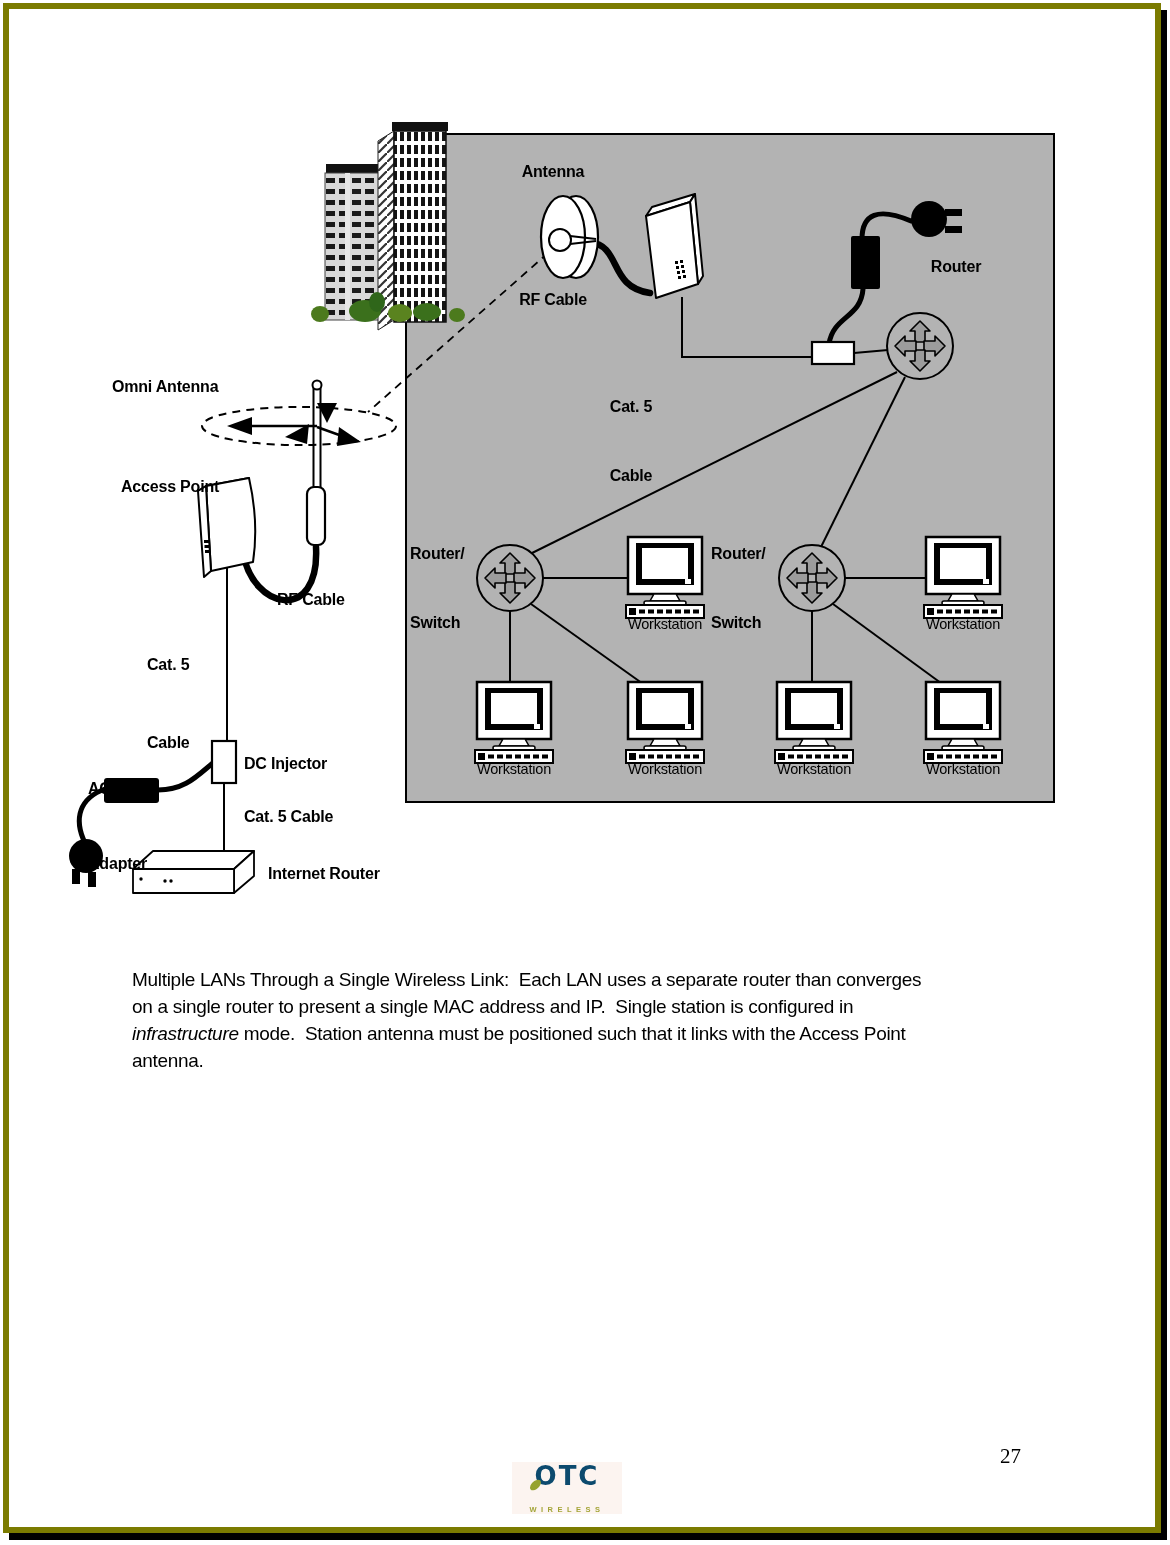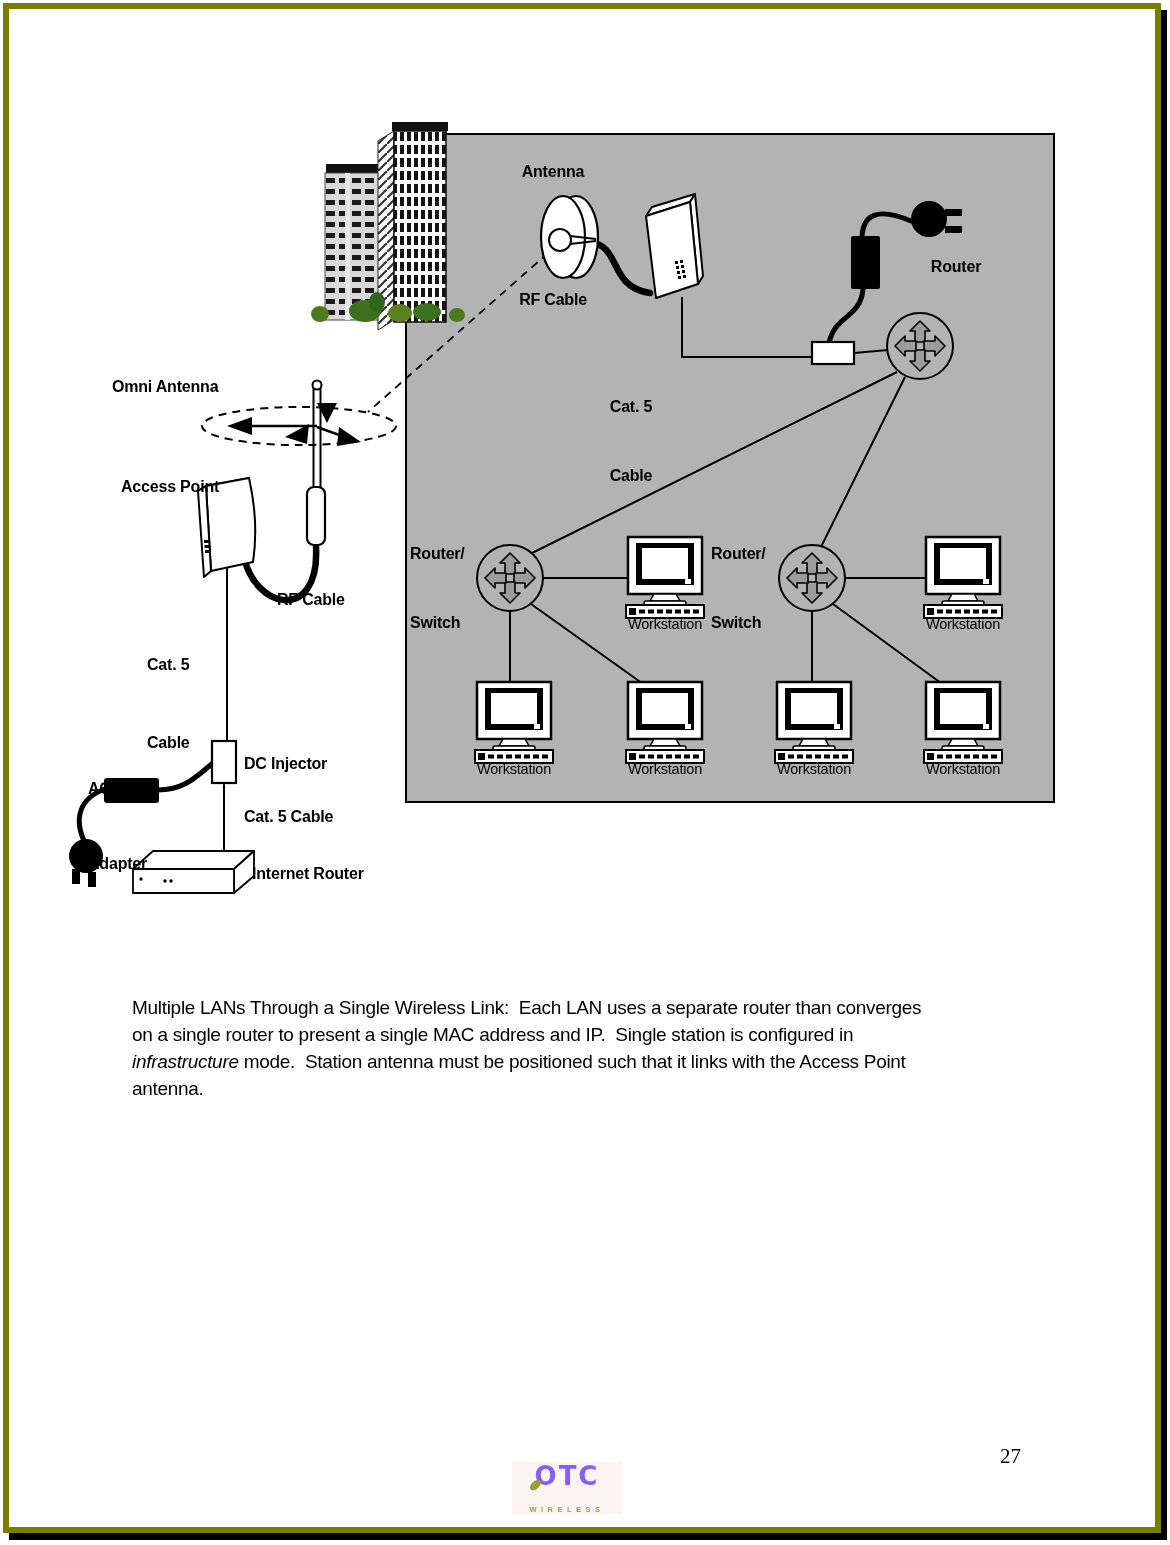--- a/index.html
+++ b/index.html
@@ -9,31 +9,31 @@
          border:6px solid #7b7b00;box-shadow:6px 7px 0 0 #000;}
   .panel{position:absolute;left:405px;top:133px;width:650px;height:670px;background:#b3b3b3;
          border:2px solid #000;box-sizing:border-box;z-index:1;}
   svg.overlay{position:absolute;left:0;top:0;z-index:2;}
   .lbl{position:absolute;z-index:3;font-weight:bold;font-size:16px;line-height:23px;
        letter-spacing:-0.2px;white-space:pre;}
   .ctr{text-align:center;}
   .ws-lbl{position:absolute;z-index:3;font-weight:normal;font-size:14.5px;width:110px;
           text-align:center;letter-spacing:-0.2px;}
   .lbl span{display:block;}
-  .caption{position:absolute;left:132px;top:994px;z-index:3;font-size:19px;line-height:27px;
+  .caption{position:absolute;left:132px;top:966px;z-index:3;font-size:19px;line-height:27px;
            letter-spacing:-0.3px;}
   .caption div{white-space:pre;}
   .caption .it{display:inline;font-style:italic;}
   .caption .rest{display:inline;}
   .pagenum{position:absolute;left:1000px;top:1444px;z-index:3;
            font-family:Liberation Serif, serif;font-size:21px;}
   .logo{position:absolute;left:512px;top:1462px;width:110px;height:52px;background:#fcf4f0;
         z-index:3;text-align:center;}
   .logo-otc{font-family:"DejaVu Sans",sans-serif;font-weight:bold;font-size:26px;line-height:28px;
-            letter-spacing:2px;color:#8b5cf6;}
+            letter-spacing:2px;color:#0c4a6e;}
   .logo-leaf{position:absolute;left:17px;top:19px;width:13px;height:8px;background:#97a22e;
              border-radius:60% 40% 60% 40%;transform:rotate(-35deg);}
   .logo-sub{font-size:7.5px;font-weight:bold;letter-spacing:4.5px;color:#a3a437;margin-top:15px;}
 </style>
 </head>
 <body>
 
 <div class="page">
   <div class="frame"></div>
 
@@ -238,21 +238,21 @@
   <div class="lbl" style="left:147px;top:600px;line-height:26px;">
     <span>Cat. 5</span>
     <span>Cable</span>
   </div>
   <div class="lbl" style="left:88px;top:726px;line-height:25px;">
     <span>AC/DC</span>
     <span>Adapter</span>
   </div>
   <div class="lbl" style="left:244px;top:752px;"><span>DC Injector</span></div>
   <div class="lbl" style="left:244px;top:805px;"><span>Cat. 5 Cable</span></div>
-  <div class="lbl" style="left:252px;top:862px;"><span>Internet Router</span></div>
+  <div class="lbl" style="left:268px;top:862px;"><span>Internet Router</span></div>
 
   <div class="caption">
     <div>Multiple LANs Through a Single Wireless Link:  Each LAN uses a separate router than converges</div>
     <div>on a single router to present a single MAC address and IP.  Single station is configured in</div>
     <div><span class="it">infrastructure</span><span class="rest"> mode.  Station antenna must be positioned such that it links with the Access Point</span></div>
     <div>antenna.</div>
   </div>
 
   <div class="pagenum">27</div>
 

